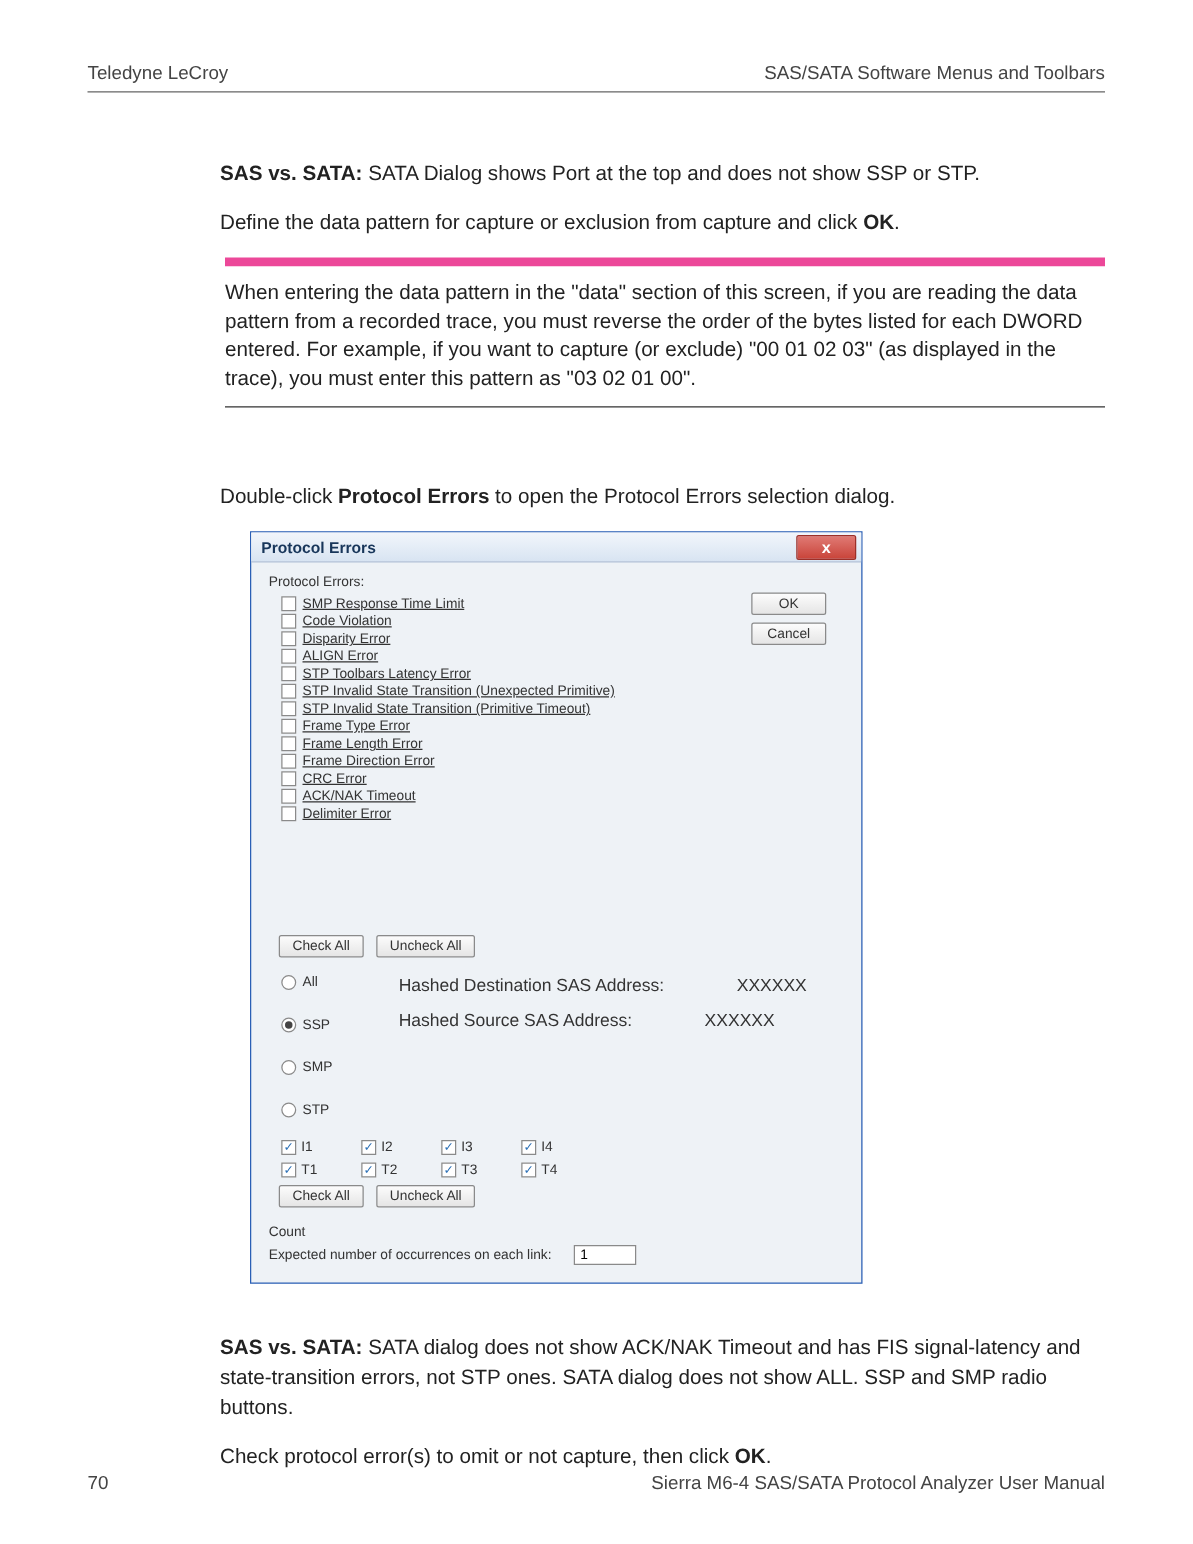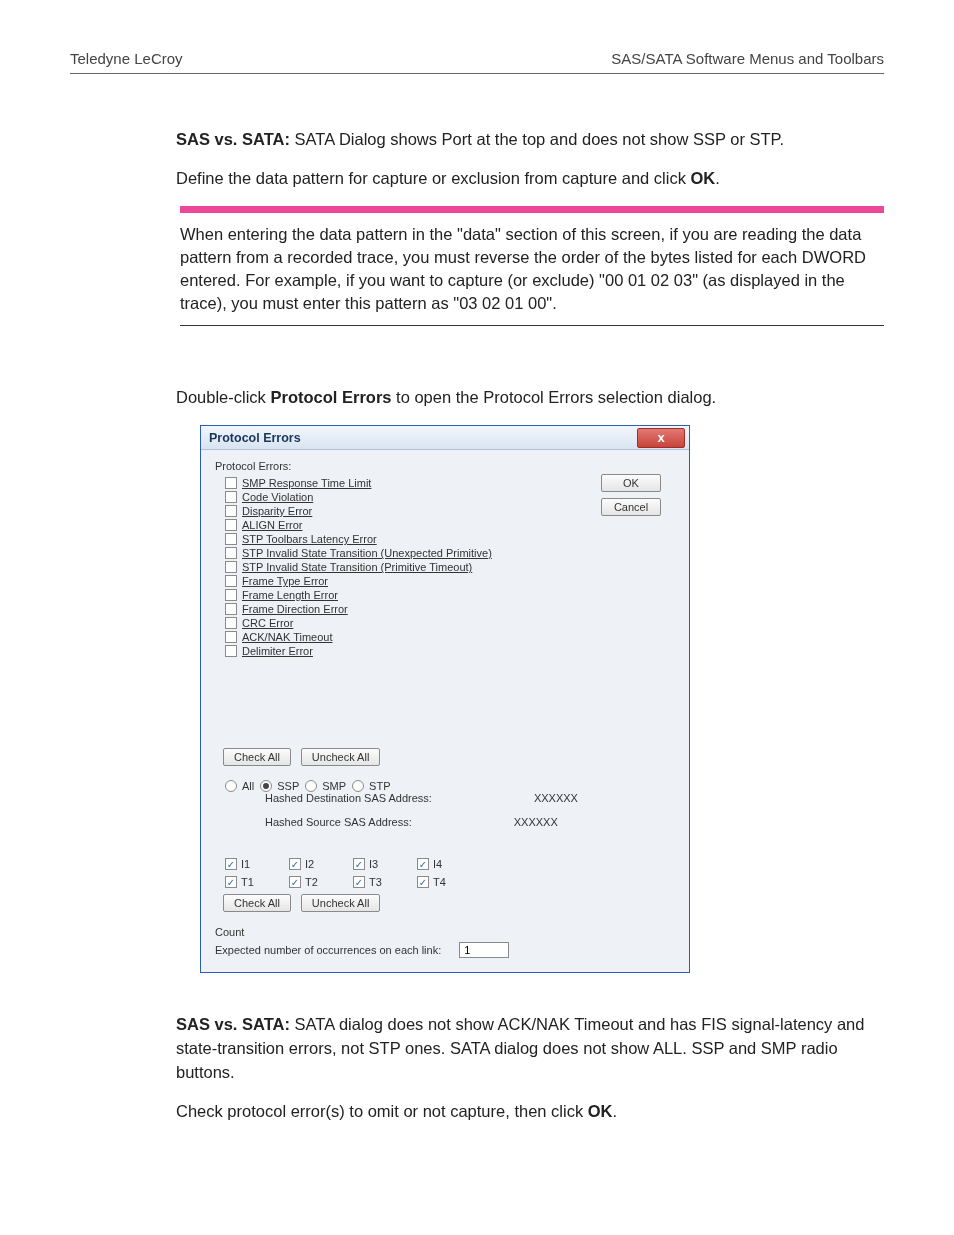--- a/index.html
+++ b/index.html
@@ -143,35 +143,35 @@
     gap: 6px;
   }
   .dlg-rel { position: relative; }
   .btn-row {
     display: flex;
     gap: 10px;
     margin: 6px 0 14px 8px;
   }
   .radio-col {
     display: inline-flex;
-    flex-direction: row;
-    gap: 6px;
+    flex-direction: column;
+    gap: 22px;
     margin-left: 10px;
     vertical-align: top;
   }
   .radio-line { display: flex; align-items: center; gap: 5px; font-size:11px; }
   .hashed-block {
     display: inline-block;
     margin-left: 50px;
     vertical-align: top;
   }
   .hashed-row {
     display: flex;
-    gap: 102px;
-    font-size: 11px;
+    gap: 58px;
+    font-size: 14px;
     margin-bottom: 12px;
   }
   .matrix {
     margin: 18px 0 6px 10px;
   }
   .mrow { display: flex; gap: 26px; margin-bottom: 6px; }
   .mcell { display: flex; align-items: center; gap: 4px; font-size:11px; width: 38px;}
   .count-sec { margin-top: 8px; font-size: 11px; }
   .count-line { display:flex; align-items:center; gap: 18px; margin-top:4px;}
   .txt-input {
@@ -385,14 +385,18 @@
 
   <div class="body-text">
     <div class="para">
       <span class="bold">SAS vs. SATA:</span><span> SATA dialog does not show ACK/NAK Timeout and has FIS signal-latency and state-transition errors, not STP ones. SATA dialog does not show ALL. SSP and SMP radio buttons.</span>
     </div>
     <div class="para">
       <span>Check protocol error(s) to omit or not capture, then click </span><span class="bold">OK</span><span>.</span>
     </div>
   </div>
 
+  <div class="footer">
+    <span>70</span>
+    <span>Sierra M6-4 SAS/SATA Protocol Analyzer User Manual</span>
+  </div>
 
 </div>
 
 </body></html>

